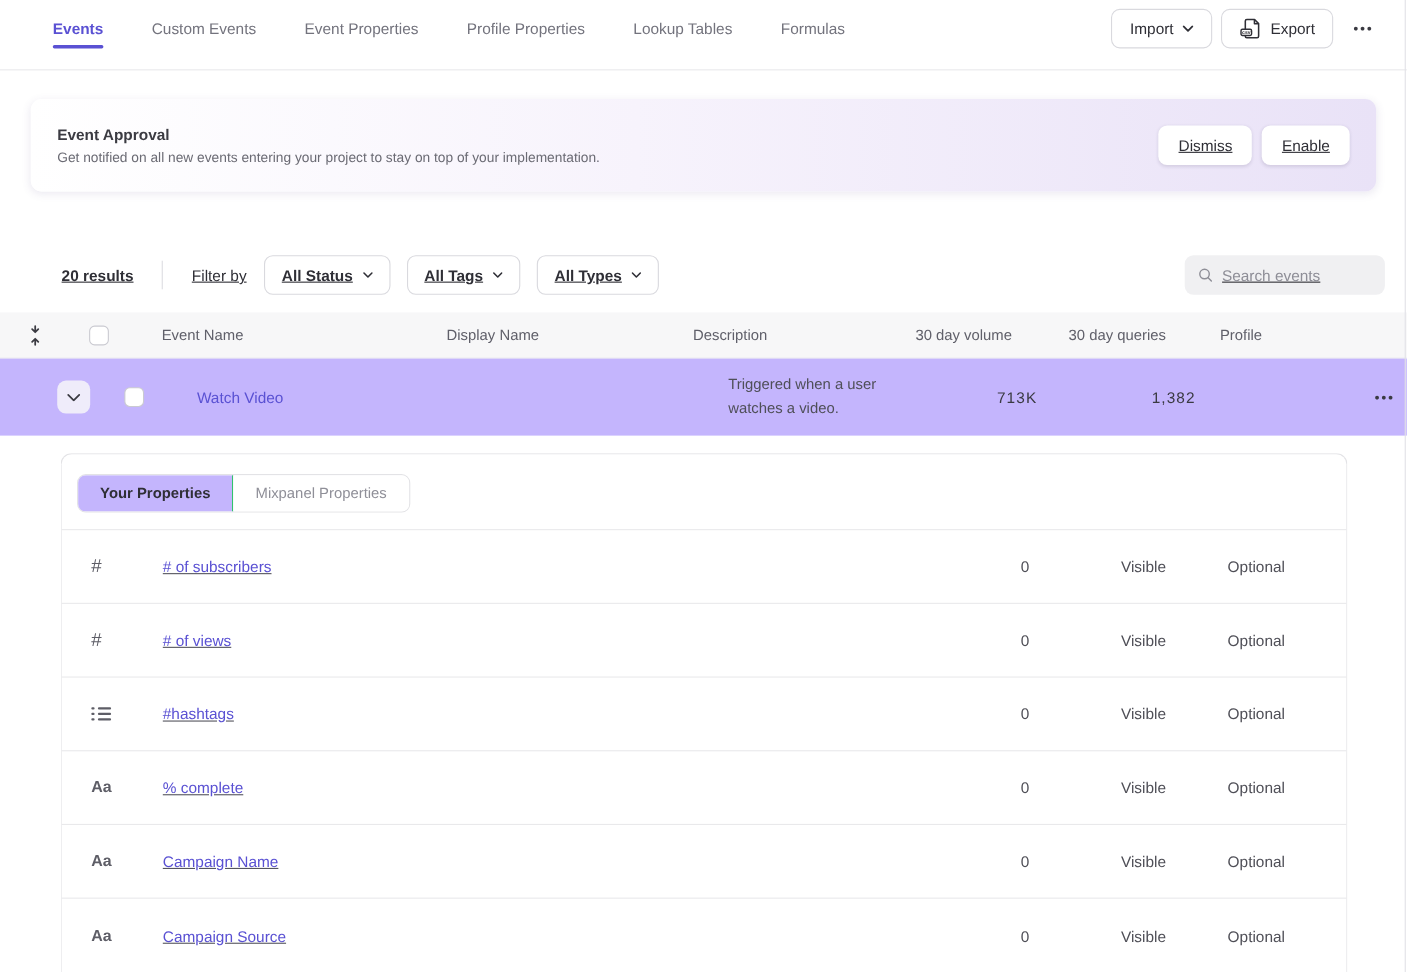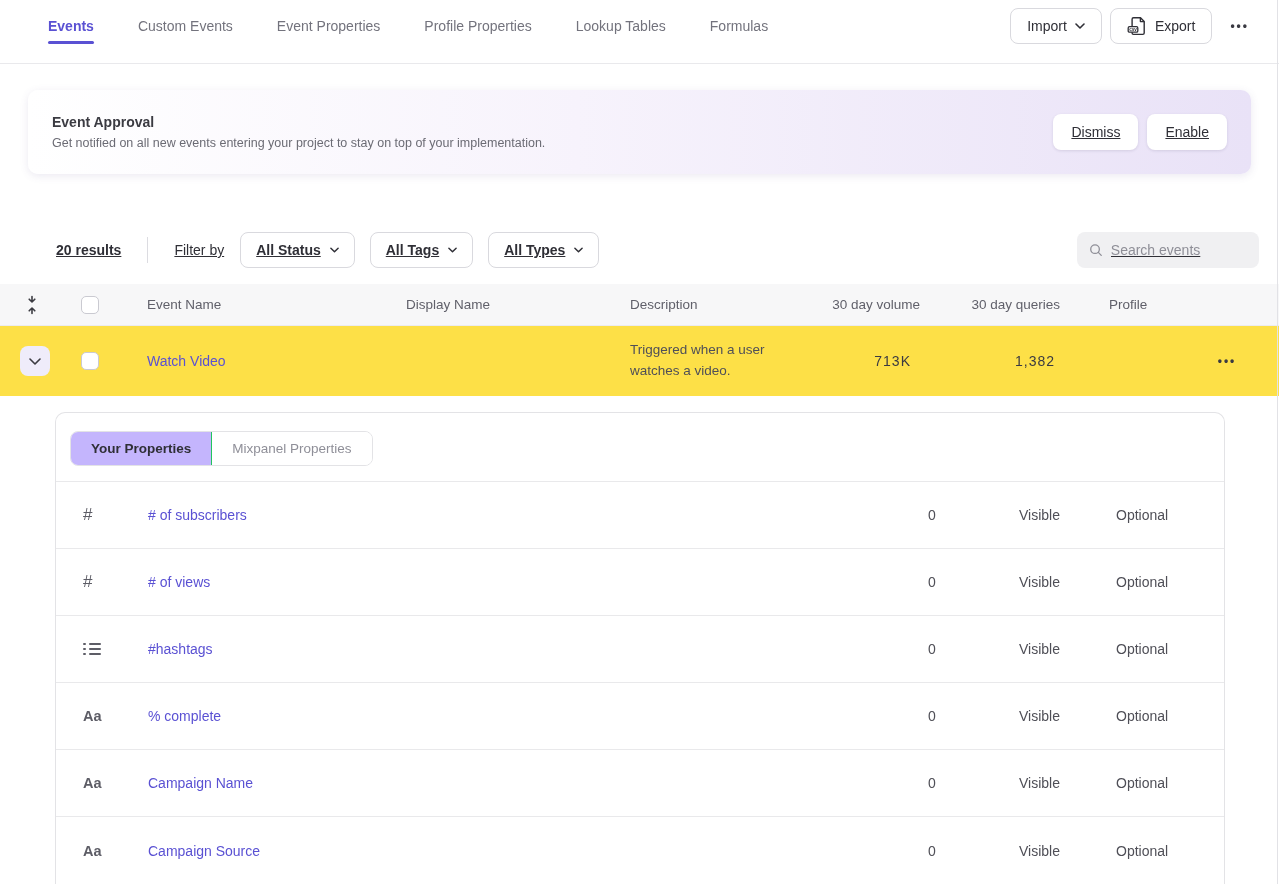--- a/index.html
+++ b/index.html
@@ -50,41 +50,41 @@
   .c-check{padding-left:17px;}
   .c-name{padding-left:17px;}
   .c-display{padding-left:16px;}
   .c-desc{padding-left:16px;}
   .c-num{text-align:right;}
   .c-owners{padding-left:49px;}
   .c-actions{display:flex; justify-content:center;}
   .checkbox{width:18px; height:18px; border:1.5px solid #cacad1; border-radius:5px; background:#fff; cursor:pointer;}
   .collapse-icon{width:16px; height:20px; display:block;}
 
-  .erow{height:70px; background:#fde047; font-size:14px;}
+  .erow{height:70px; background:#c4b5fd; font-size:14px;padding-left:32px;}
   .expander{width:30px; height:30px; margin-left:20px; border:none; border-radius:8px; background:#efecfa; display:flex; align-items:center; justify-content:center; cursor:pointer;}
   .event-link{color:#5a51d3; font-weight:500; text-decoration:none; cursor:pointer;}
   .desc-text{font-size:13.5px; color:#4f4f58; line-height:1.55; max-width:170px;}
   .num{color:#3a3a42; letter-spacing:1px; padding-right:9px;}
   .num-q{padding-right:5px;}
   .dots{font-weight:700; letter-spacing:2px; font-size:12px; color:#3a3a42; background:none; border:none; cursor:pointer; font-family:inherit;}
 
   
   .panel{width:1170px; margin:16px 0 0 55px; background:#fff; border:1px solid #e3e3e6; border-bottom:none; border-radius:10px 10px 0 0;}
   .panel-tabbar{padding:18px 14px 15px; border-bottom:1px solid #e9e9eb;}
   .seg-control{display:inline-flex; border:1px solid #e3e3e6; border-radius:8px; overflow:hidden;}
   .seg{height:33px; display:flex; align-items:center; padding:0 20px; font-size:13.5px; font-weight:500; color:#8f8f98; background:#fff; cursor:pointer; white-space:nowrap;}
   .seg.active{background:#c4b5fd; color:#2f2f36; font-weight:700; border-right:1px solid #22c55e;}
 
   .prow{display:grid; grid-template-columns:80px 1fr 91px 97px 108px; align-items:center; height:67px; border-bottom:1px solid #e9e9eb; font-size:13.5px; color:#55555e;}
   .prow:last-child{border-bottom:none;}
   .p-icon{padding-left:27px; display:flex; align-items:center; color:#5d5d66;}
   .glyph-number{font-size:17px; font-weight:500;}
   .glyph-text{font-size:14.5px; font-weight:600;}
-  .p-name{padding-left:12px;}
+  .p-name{padding-left:12px;text-decoration:underline;}
   .prop-link{color:#5a51d3; font-weight:500; text-decoration:none; cursor:pointer; font-size:14px;}
   .p-val{color:#4f4f57; font-size:14px;}
 
   .list-icon{width:18px; height:14px; position:relative; display:inline-block;}
   .list-icon i{position:absolute; left:6px; right:0; height:2px; background:#5d5d66; border-radius:1px;}
   .list-icon i:nth-child(1){top:1px;} .list-icon i:nth-child(2){top:6px;} .list-icon i:nth-child(3){top:11px;}
   .list-icon b{position:absolute; left:0; width:2.6px; height:2.6px; background:#5d5d66; border-radius:50%;}
   .list-icon b:nth-child(4){top:0.7px;} .list-icon b:nth-child(5){top:5.7px;} .list-icon b:nth-child(6){top:10.7px;}
 </style>
 </head>

